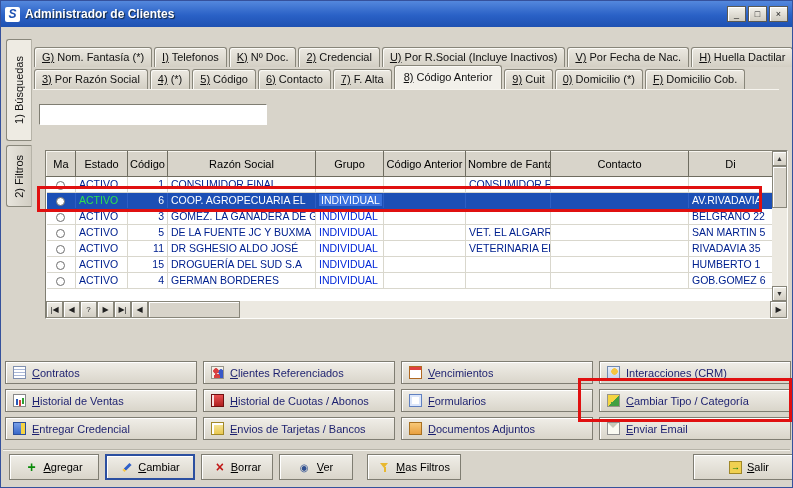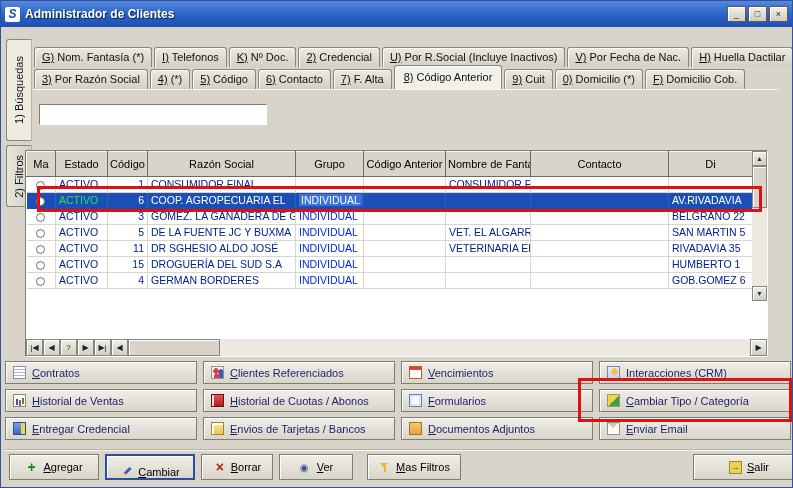--- a/index.html
+++ b/index.html
@@ -43,21 +43,21 @@
 
   .tabpage-edge { position:absolute; left:32px; top:88px; width:746px; height:1px; background:#f6f4ee; }
 
   
   .search-input { position:absolute; left:38px; top:103px; width:228px; height:21px;
                   border:1px solid #7f7d72; border-right-color:#fff; border-bottom-color:#fff;
                   box-shadow:inset 1px 1px 0 #9a9floor; background:#fff; font-size:12px; padding:0 3px;
                   font-family:"Liberation Sans",sans-serif; }
 
   
-  .grid { position:absolute; left:24px; top:149px; width:743px; height:207px; background:#fff;
+  .grid { position:absolute; left:44px; top:149px; width:743px; height:169px; background:#fff;
           border:1px solid; border-color:#807e72 #fdfdfa #fdfdfa #807e72; overflow:hidden; }
   .grid table { border-collapse:collapse; table-layout:fixed; width:726px; font-size:10.5px; }
   .grid th { background:#d8d4ca; border:1px solid; border-color:#f8f6f0 #6e6c60 #6e6c60 #f8f6f0;
              height:25px; font-weight:normal; font-size:11px; color:#000; overflow:hidden;
              white-space:nowrap; padding:0 2px; }
   .grid td { height:16px; line-height:15px; padding:0 3px; overflow:hidden; white-space:nowrap;
              border-right:1px solid #d9d7cd; border-bottom:1px solid #d9d7cd; color:#00218f; }
   .c-cod { text-align:right; }
   .c-ma { text-align:center; }
   .estado { color:#008f00; }
@@ -101,21 +101,21 @@
   .fn-label { display:inline-block; font-size:11px; color:#1b1f6e; white-space:nowrap; overflow:hidden; }
 
   
   .sepline { position:absolute; left:2px; right:2px; top:448px; height:2px;
              border-top:1px solid #b6b3a8; border-bottom:1px solid #f6f4ee; }
   .abar button { position:absolute; top:453px; height:26px; display:flex; align-items:center;
            justify-content:center; gap:5px; background:linear-gradient(#f0eee8,#d9d5ca);
            border:1px solid #7f7d72; box-shadow:inset 1px 1px 0 #fff; font-size:11px; color:#000;
            cursor:default; font-family:"Liberation Sans",sans-serif; }
   .abar button:nth-of-type(1) { left:8px;   width:90px; }
-  .abar button:nth-of-type(2) { left:104px; width:90px;align-items:flex-end; }
+  .abar button:nth-of-type(2) { left:104px; width:90px; }
   .abar button:nth-of-type(3) { left:200px; width:72px; }
   .abar button:nth-of-type(4) { left:278px; width:74px; }
   .abar button:nth-of-type(5) { left:366px; width:94px; }
   .abar button:nth-of-type(6) { left:692px; width:112px; }
   .abar button.focused { border:2px solid #2b4fa0; }
 
   
   .ic { width:13px; height:13px; flex:0 0 13px; display:inline-block; position:relative; }
   .ic-contract { background:repeating-linear-gradient(#fff 0 2px,#aab8d8 2px 3px); border:1px solid #8090b0; }
   .ic-referenced-clients { background:

